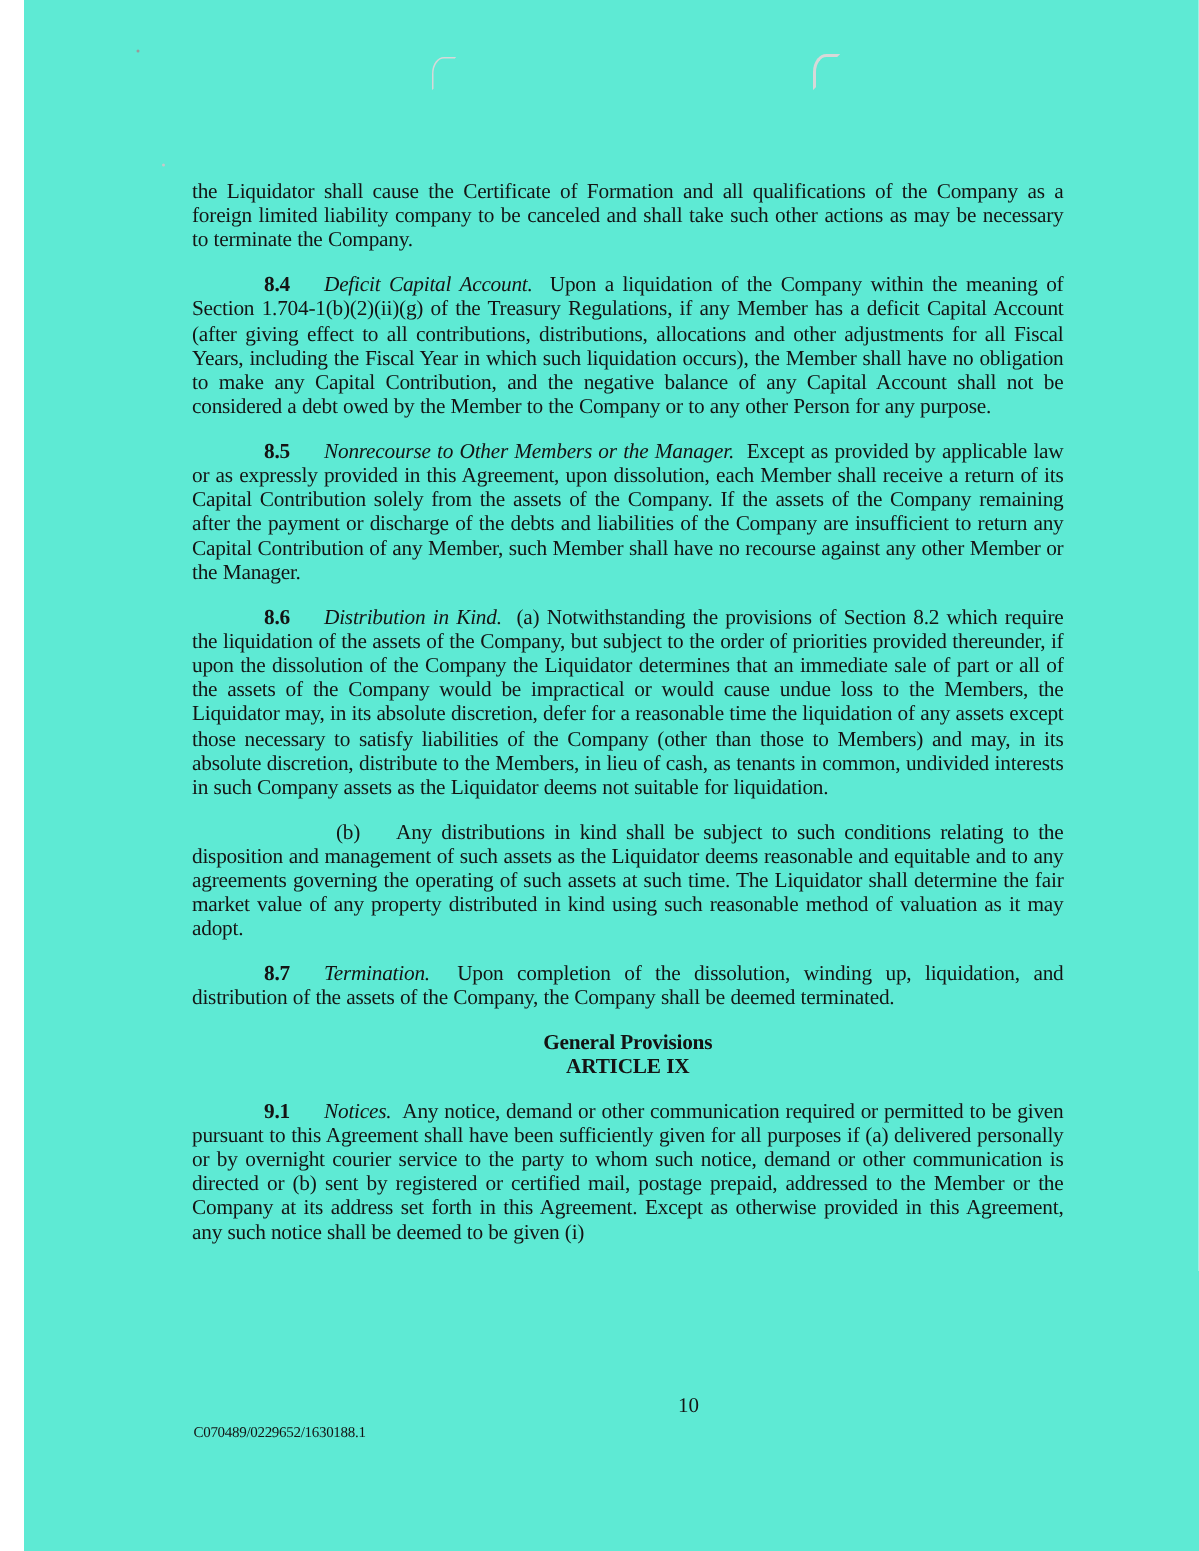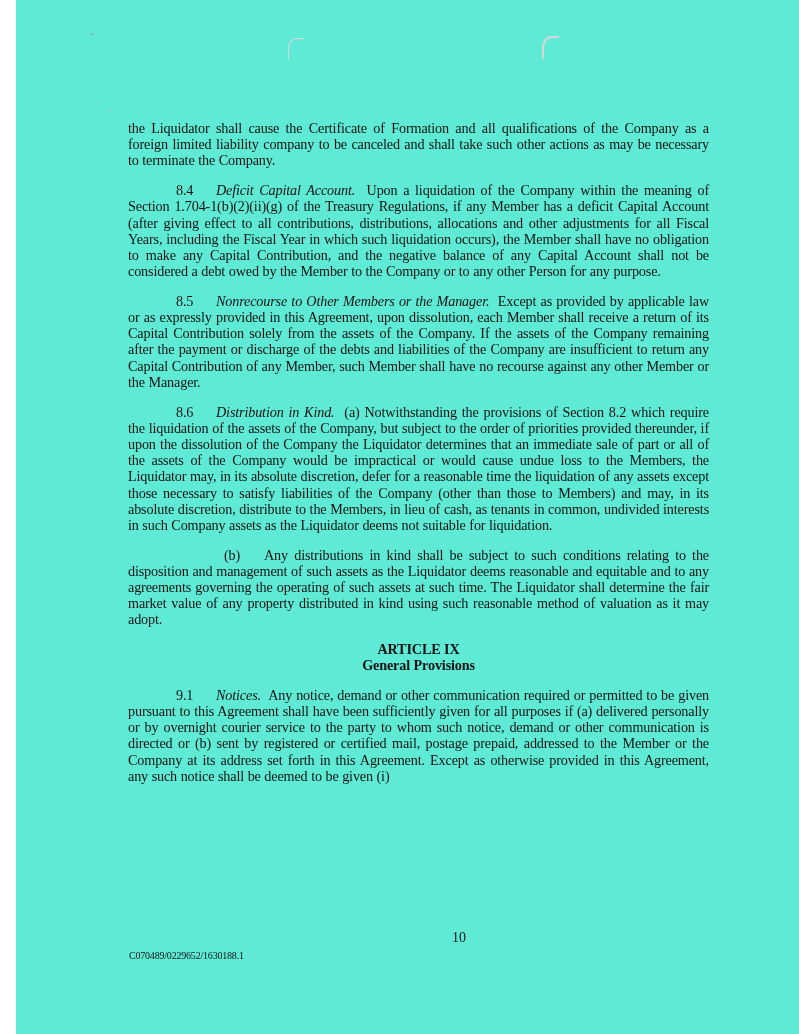--- a/index.html
+++ b/index.html
@@ -50,20 +50,21 @@
     .para {
       margin: 0 0 13.5px 0;
     }
     .indent {
       display: inline-block;
       width: 48px;
     }
     .sec-num {
       display: inline-block;
       width: 40px;
+      font-weight: bold;
     }
     .sub-indent {
       display: inline-block;
       width: 96px;
     }
     .sub-label {
       display: inline-block;
       width: 40px;
     }
     .heading {
@@ -116,24 +117,27 @@
     </p>
 
     <p class="para">
       <span class="indent"></span><span class="sec-num">8.6</span><span class="heading">Distribution in Kind.</span>&nbsp; <span>(a)  Notwithstanding the provisions of Section 8.2 which require the liquidation of the assets of the Company, but subject to the order of priorities provided thereunder, if upon the dissolution of the Company the Liquidator determines that an immediate sale of part or all of the assets of the Company would be impractical or would cause undue loss to the Members, the Liquidator may, in its absolute discretion, defer for a reasonable time the liquidation of any assets except those necessary to satisfy liabilities of the Company (other than those to Members) and may, in its absolute discretion, distribute to the Members, in lieu of cash, as tenants in common, undivided interests in such Company assets as the Liquidator deems not suitable for liquidation.</span>
     </p>
 
     <p class="para">
       <span class="sub-indent"></span><span class="sub-label">(b)</span><span>Any distributions in kind shall be subject to such conditions relating to the disposition and management of such assets as the Liquidator deems reasonable and equitable and to any agreements governing the operating of such assets at such time.  The Liquidator shall determine the fair market value of any property distributed in kind using such reasonable method of valuation as it may adopt.</span>
     </p>
 
+    <p class="para">
+      <span class="indent"></span><span class="sec-num">8.7</span><span class="heading">Termination.</span>&nbsp; <span>Upon completion of the dissolution, winding up, liquidation, and distribution of the assets of the Company, the Company shall be deemed terminated.</span>
+    </p>
 
     <div class="article-block">
+      <div>General Provisions</div>
       <div>ARTICLE IX</div>
-      <div>General Provisions</div>
     </div>
 
     <p class="para">
       <span class="indent"></span><span class="sec-num">9.1</span><span class="heading">Notices.</span>&nbsp; <span>Any notice, demand or other communication required or permitted to be given pursuant to this Agreement shall have been sufficiently given for all purposes if (a) delivered personally or by overnight courier service to the party to whom such notice, demand or other communication is directed or (b) sent by registered or certified mail, postage prepaid, addressed to the Member or the Company at its address set forth in this Agreement. Except as otherwise provided in this Agreement, any such notice shall be deemed to be given (i)</span>
     </p>
 
   </div>
 
   <div class="page-number">10</div>
   <div class="doc-id">C070489/0229652/1630188.1</div>

